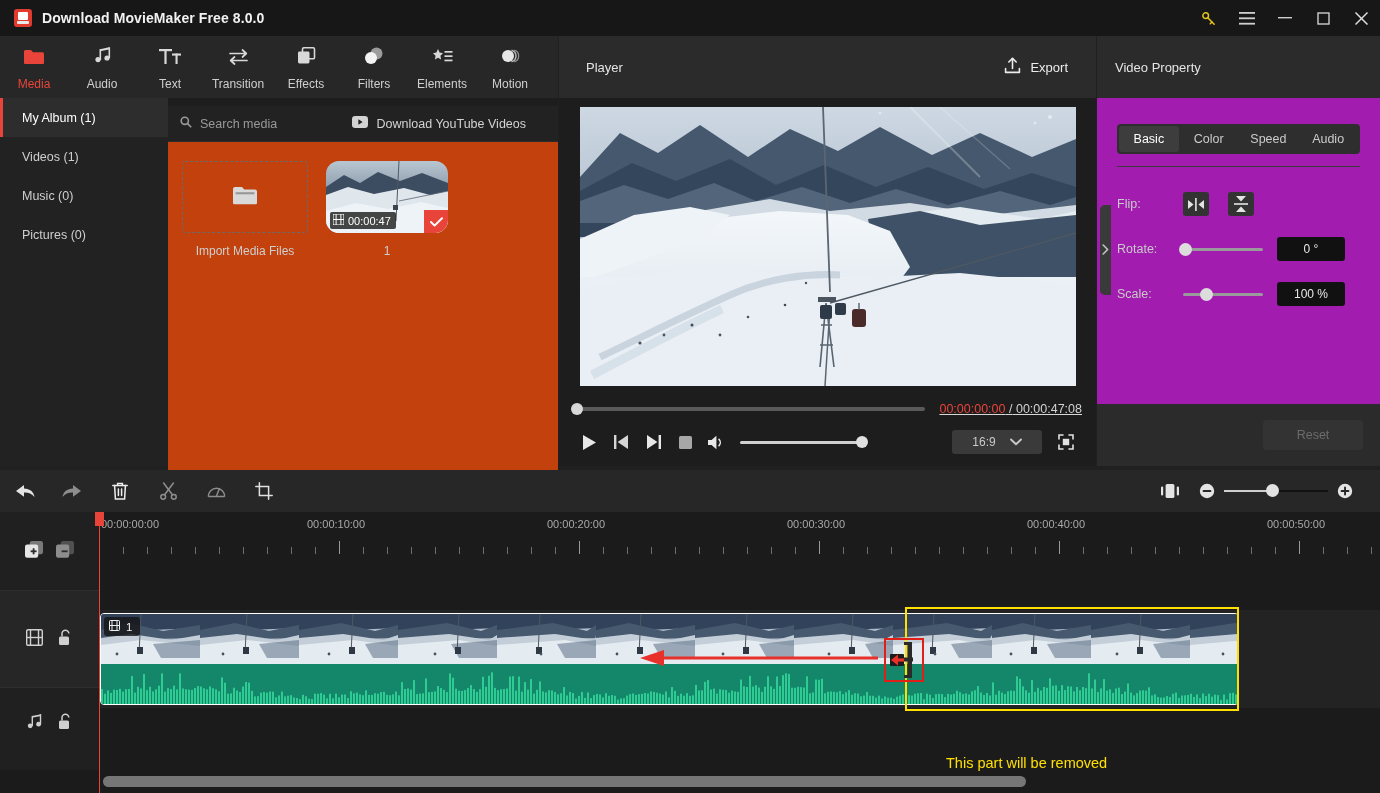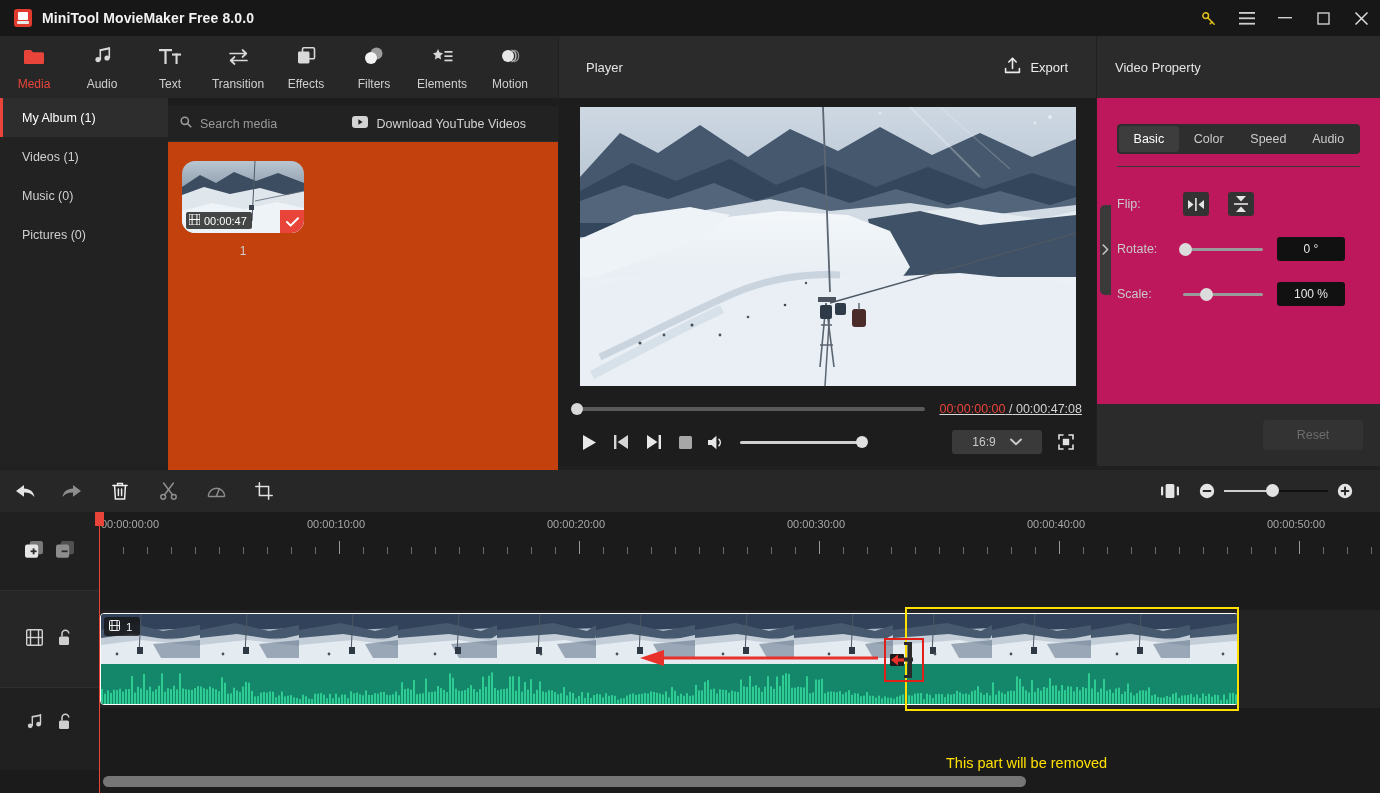--- a/index.html
+++ b/index.html
@@ -96,21 +96,21 @@
   .cbtn { width:32px; height:30px; display:flex; align-items:center; justify-content:center; color:#e3e3e3; }
   .vol-track { width:122px; height:3px; background:#d0d0d0; border-radius:2px; position:relative; margin-left:7px;}
   .vol-knob { position:absolute; right:-6px; top:-4.5px; width:12px; height:12px; border-radius:50%; background:#e0e0e0; }
   .ratio-sel {
     margin-left:auto; width:90px; height:24px; background:#3a3a3a; border-radius:3px;
     display:flex; align-items:center; justify-content:center; gap:14px; font-size:12px; color:#cacaca;
   }
   .fs-btn { width:32px; height:30px; display:flex; align-items:center; justify-content:center; margin-left:8px; }
 
   
-  .prop { position:absolute; left:1097px; top:36px; width:283px; height:430px; background:#be185d; }
+  .prop { position:absolute; left:1097px; top:36px; width:283px; height:430px; background:#a21caf; }
   .prop-head { height:62px; background:#2b2b2b; display:flex; align-items:center; padding-left:18px; font-size:13px; color:#e4e4e4; }
   .seg {
     margin:26px 20px 0 20px; height:30px; background:#2e2e2e; border-radius:4px; display:flex; padding:2px;
   }
   .seg-item { flex:1; display:flex; align-items:center; justify-content:center; font-size:12.5px; color:#cbcbcb; border-radius:3px; }
   .seg-item.active { background:#3d3d3d; color:#fff; }
   .divider { margin:12px 20px 0 20px; height:1px; background:#3a3a3a; }
   .prow { display:flex; align-items:center; height:34px; margin:11px 20px 0 20px; }
   .plabel { width:66px; font-size:12.5px; color:#c9c9c9; }
   .flipbtn { width:26px; height:24px; background:#333; border-radius:3px; display:flex; align-items:center; justify-content:center; margin-right:19px; }
@@ -176,21 +176,21 @@
 <body>
 
 <div class="app">
 
   <div class="titlebar">
     <div class="logo">
       <div class="lg-body"></div>
         <div class="lg-inner"></div>
         <div class="lg-bar"></div>
     </div>
-    <div class="apptitle">MiniTool MovieMaker Free 8.0.0</div>
+    <div class="apptitle">Download MovieMaker Free 8.0.0</div>
     <div class="win-ctrls">
       <div class="key-btn">
         <svg width="17" height="17" viewBox="0 0 24 24" fill="none" stroke="#e3c519" stroke-width="2.1" stroke-linecap="round">
           <circle cx="8" cy="8" r="4"></circle>
             <line x1="11" y1="11" x2="20" y2="20"></line>
             <line x1="17" y1="17" x2="14.5" y2="19.5"></line>
         </svg>
       </div>
       <div class="win-btn">
         <svg width="16" height="13" viewBox="0 0 16 13">
@@ -332,20 +332,31 @@
             <svg width="16" height="12" viewBox="0 0 16 12">
                 <rect width="16" height="12" rx="3.2" fill="#d3d3d3"></rect>
                 <path d="M6.4 3.3 10.6 6 6.4 8.7z" fill="#1d1d1d"></path>
               </svg>
           </span>
           <span>Download YouTube Videos</span>
         </div>
       </div>
 
       <div class="media-grid">
+        <div class="import-tile">
+          <div class="import-box">
+            <span>
+              <svg width="24" height="19" viewBox="0 0 24 19">
+                  <path d="M0 3A2 2 0 0 1 2 1h7l2.3 2.6H22a2 2 0 0 1 2 2V17a1.2 1.2 0 0 1-1.2 1.2H1.2A1.2 1.2 0 0 1 0 17z" fill="#d9d9d9"></path>
+                  <rect x="2.6" y="6.2" width="18.8" height="2.1" fill="#1d1d1d" opacity=".35"></rect>
+                </svg>
+            </span>
+          </div>
+          <div class="tile-cap">Import Media Files</div>
+        </div>
 
         <div class="clip-tile">
           <div class="clip-thumb">
             <svg width="122" height="72" viewBox="0 0 122 72" preserveAspectRatio="none">
               <defs>
                 <linearGradient id="tsky" x1="0" y1="0" x2="0" y2="1">
                   <stop offset="0" stop-color="#b9c6d2"></stop>
                     <stop offset="1" stop-color="#4b5f74"></stop>
                 </linearGradient>
               </defs>

